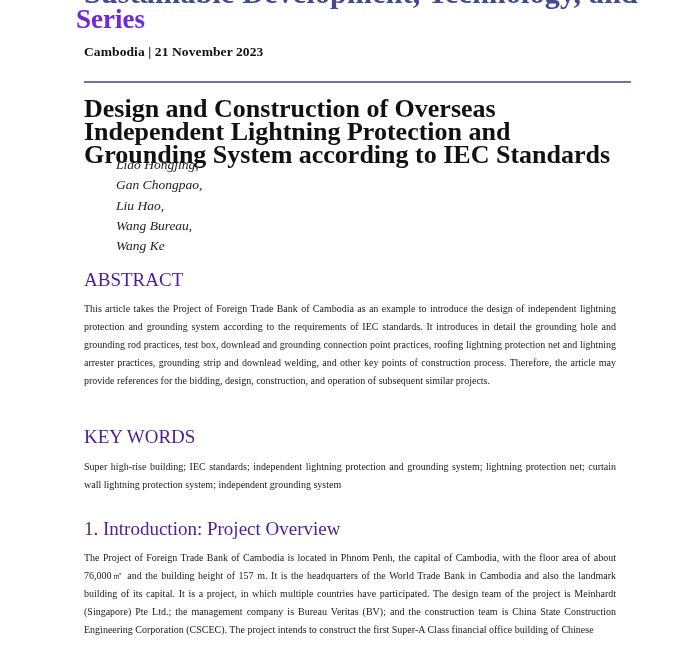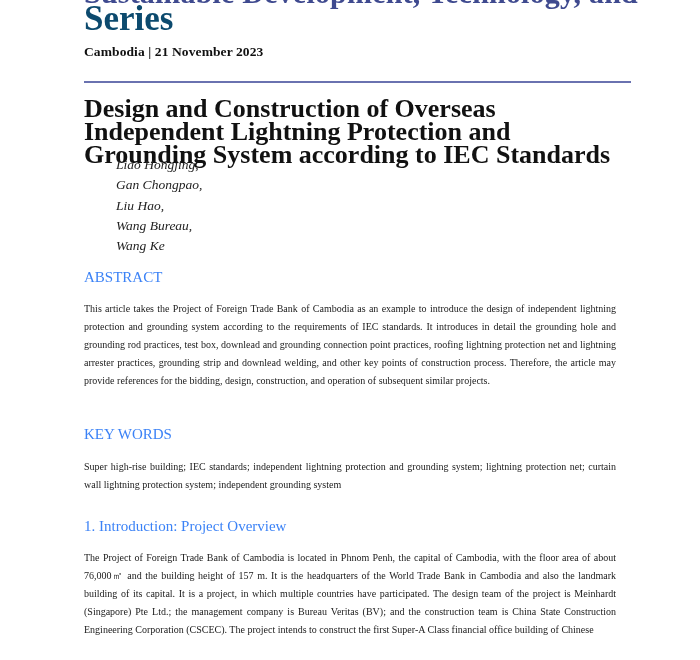--- a/index.html
+++ b/index.html
@@ -28,25 +28,25 @@
       top: -24px;
       font-size: 30px;
       font-weight: bold;
       color: #3f4a8f;
       white-space: nowrap;
       line-height: 34px;
       letter-spacing: 0.2px;
     }
     .series-title {
       position: absolute;
-      left: 84px;
+      left: 76px;
       top: 2px;
-      font-size: 35px;
+      font-size: 27px;
       font-weight: bold;
-      color: #0c4a6e;
+      color: #6d28d9;
       line-height: 34px;
     }
     .meta {
       position: absolute;
       left: 84px;
       top: 44px;
       font-size: 13.5px;
       font-weight: bold;
       color: #111111;
       letter-spacing: 0.1px;
@@ -75,22 +75,22 @@
       top: 155px;
       font-size: 13.5px;
       font-style: italic;
       line-height: 20.3px;
       color: #222222;
     }
     .authors div { white-space: nowrap; margin-left: 32px; }
     .section-head {
       position: absolute;
       left: 84px;
-      font-size: 15px;
-      color: #3b82f6;
+      font-size: 19px;
+      color: #4c1d95;
       white-space: nowrap;
     }
     .section-head.bold { font-weight: normal; }
     .para {
       position: absolute;
       left: 84px;
       width: 532px;
       font-size: 10px;
       line-height: 18px;
       text-align: justify;

